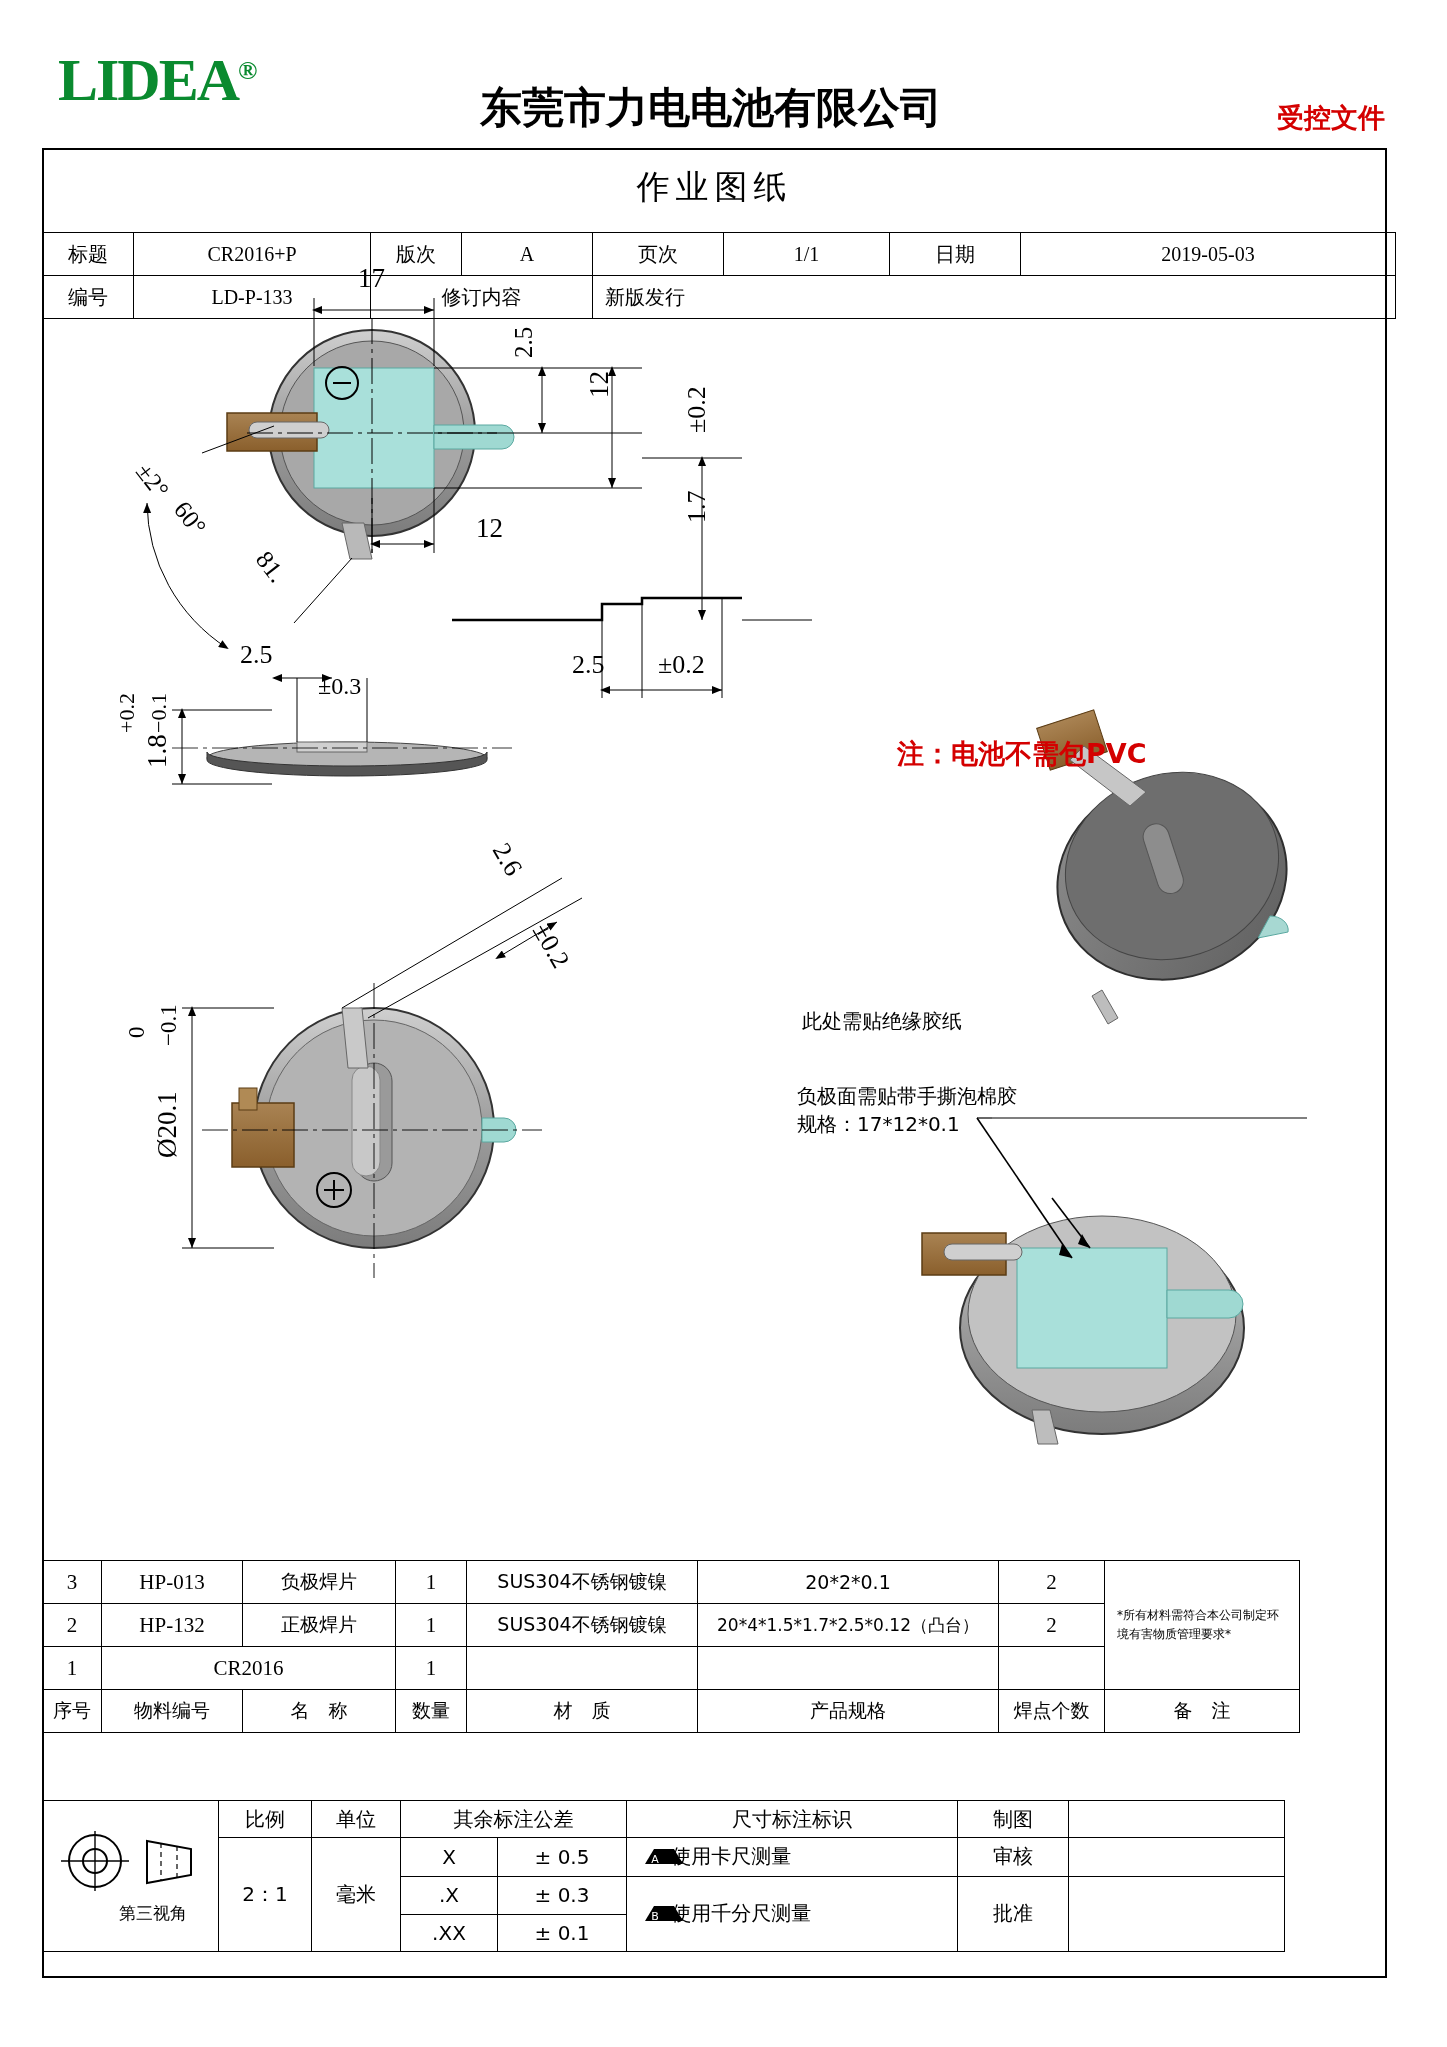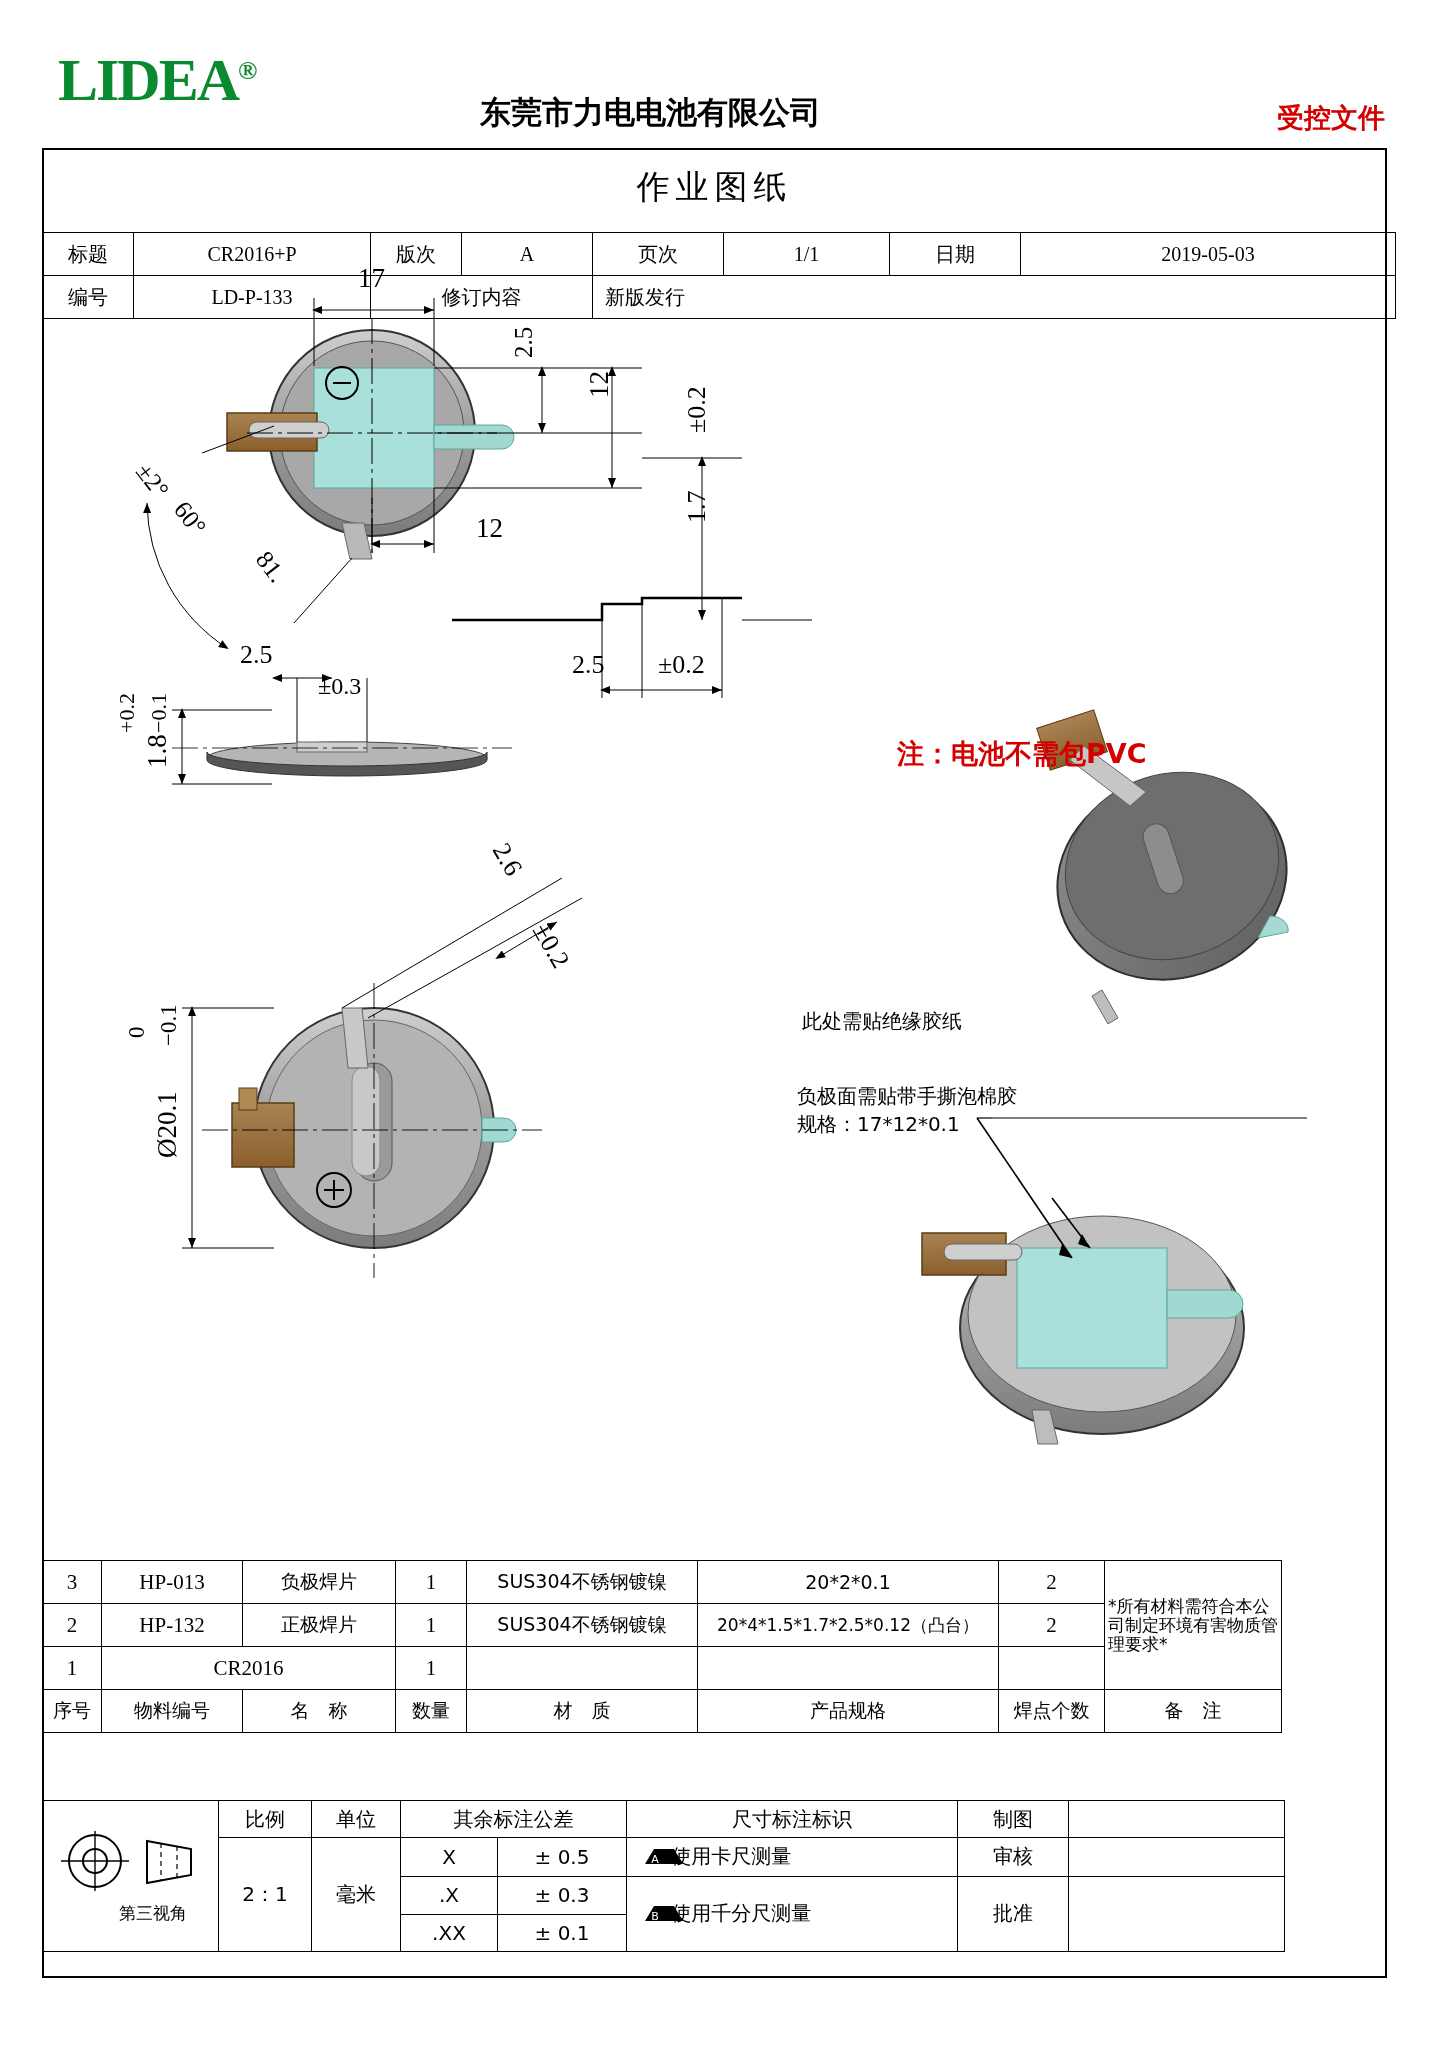--- a/index.html
+++ b/index.html
@@ -2,21 +2,21 @@
 <html><head>
 <meta charset="utf-8">
 <style>
   html,body{margin:0;padding:0;background:#fff;}
   body{font-family:"Liberation Serif", serif; color:#000;}
   #page{position:relative;width:1447px;height:2047px;background:#fff;overflow:hidden;}
 
   
   .logo{position:absolute;left:58px;top:46px;font-family:"Liberation Serif",serif;font-weight:bold;font-size:60px;color:#0a8a2f;letter-spacing:-2px;}
   .logo .r{font-size:26px;vertical-align:super;}
-  .company{position:absolute;left:480px;top:92px;font-size:31px;font-family:Liberation Mono, monospace;font-weight:bold;}
+  .company{position:absolute;left:480px;top:80px;font-size:42px;font-family:Liberation Mono, monospace;font-weight:bold;}
   .controlled{position:absolute;right:62px;top:100px;font-size:27px;color:#d40000;font-family:"DejaVu Sans",sans-serif;font-weight:bold;}
 
   
   .frame{position:absolute;left:42px;top:148px;width:1345px;height:1830px;border:2px solid #000;box-sizing:border-box;}
 
   .title-main{position:absolute;left:42px;top:155px;width:1345px;height:70px;line-height:70px;text-align:center;font-size:33px;letter-spacing:6px;font-family:Liberation Mono, monospace;}
 
   
   .tbl{position:absolute;border-collapse:collapse;}
   .tbl td{border:1px solid #000;font-size:20px;text-align:center;padding:0;height:38px;}
@@ -29,21 +29,21 @@
   svg.layer{position:absolute;left:0;top:0;width:100%;height:100%;overflow:visible;}
 
   .note-red{position:absolute;left:855px;top:418px;font-size:27px;color:#d40000;font-family:"DejaVu Sans",sans-serif;font-weight:bold;white-space:nowrap;}
   .lbl{position:absolute;font-family:"Liberation Serif",serif;font-size:24px;white-space:nowrap;}
   .lbl.cn{font-family:"DejaVu Sans",sans-serif;font-size:20px;}
 
   
   #bom{left:42px;top:1560px;}
   #bom td{font-size:19px;height:42px;font-family:"DejaVu Sans",sans-serif;}
   #bom td.num{font-family:"Liberation Serif",serif;font-size:21px;}
-  #bom td.note{font-size:17px;line-height:19px;text-align:left;padding:2px 3px;}
+  #bom td.note{font-size:12px;line-height:19px;text-align:left;padding:2px 12px;}
 
   
   #foot{left:42px;top:1800px;}
   #foot td{font-size:20px;height:36px;font-family:"DejaVu Sans",sans-serif;}
   .tol-line{font-family:"Liberation Serif",serif;font-size:19px;text-align:left;padding-left:14px;}
   .mini{font-size:17px;}
   .tri{display:inline-block;width:0;height:0;border-left:9px solid transparent;border-right:9px solid transparent;border-bottom:15px solid #000;position:relative;top:2px;}
   .tri-in{position:relative;display:inline-block;width:20px;height:17px;vertical-align:-3px;}
   .tri-in span{position:absolute;left:0;top:0;font-size:11px;color:#fff;width:20px;text-align:center;line-height:22px;}
 </style>

